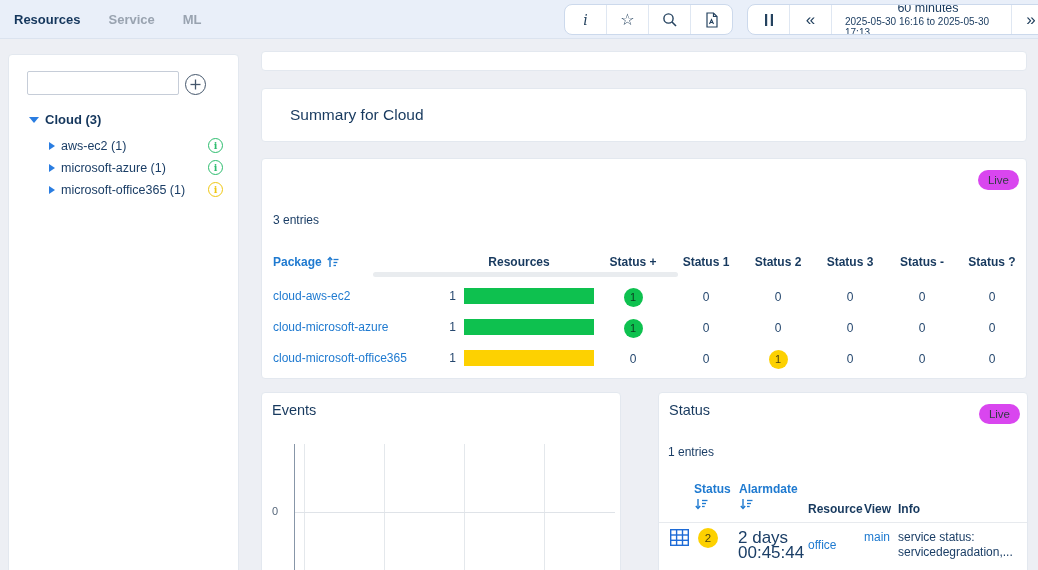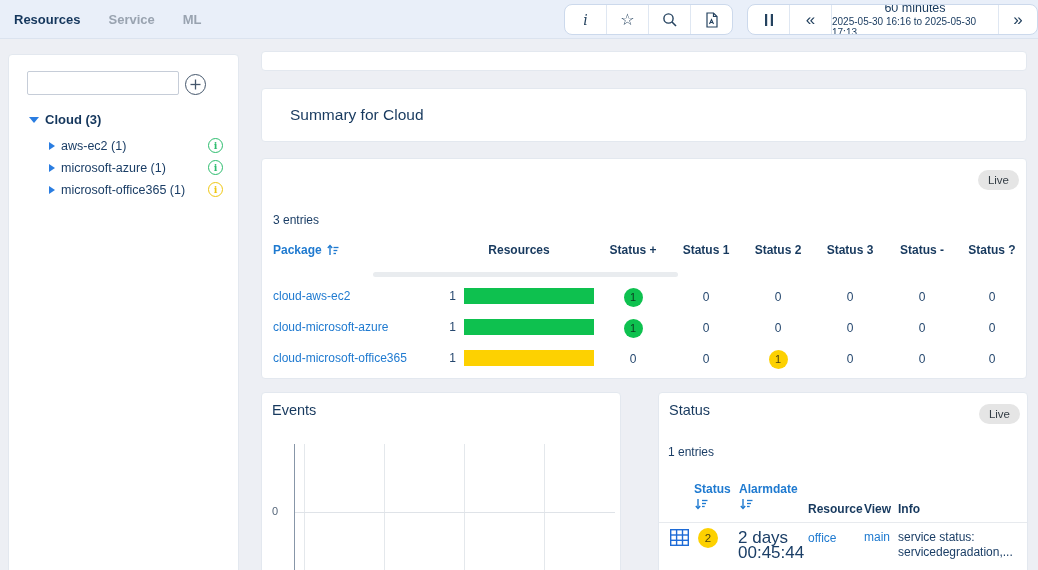--- a/index.html
+++ b/index.html
@@ -17,21 +17,21 @@
              border-radius:8px;overflow:hidden;}
   .g1{left:564px;}
   .g2{left:747px;}
   .tbtn{width:41px;height:29px;display:flex;align-items:center;justify-content:center;
         border-left:1px solid #dfe7f2;cursor:pointer;color:#24425f;}
   .tbtn:first-child{border-left:none;}
   .icon-i{font-family:"DejaVu Serif",serif;font-style:italic;font-size:14px;}
   .icon-star{font-size:16px;line-height:16px;}
   .chev{font-size:17px;line-height:17px;color:#24425f;}
   .time-btn{width:166px;height:29px;display:flex;flex-direction:column;align-items:center;
-            justify-content:center;border-left:1px solid #dfe7f2;cursor:pointer;}
+            justify-content:center;border-left:1px solid #dfe7f2;cursor:pointer;padding-left:13px;}
   .time-main{font-size:12.5px;color:#17395e;}
   .time-range{font-size:10px;color:#17395e;margin-top:1px;}
 
   
   .card{position:absolute;background:#fff;border:1px solid #e3e8ef;border-radius:4px;}
 
   
   .sidebar{left:8px;top:54px;width:229px;height:520px;}
   .search-input{position:absolute;left:18px;top:16px;width:138px;height:22px;
                 border:1px solid #c6cdd8;border-radius:2px;font-size:12px;padding:0 6px;
@@ -52,25 +52,25 @@
              font-family:"DejaVu Serif",serif;font-size:9.5px;font-weight:700;cursor:pointer;}
   .info-icon[data-status="green"]{border:1.6px solid #2dbd6e;color:#2dbd6e;}
   .info-icon[data-status="yellow"]{border:1.6px solid #efc712;color:#efc712;}
 
   
   .strip{left:261px;top:51px;width:764px;height:18px;}
   .summary-card{left:261px;top:88px;width:764px;height:52px;display:flex;align-items:center;}
   .summary-title{font-size:15.5px;color:#17395e;padding-left:28px;}
 
   .table-card{left:261px;top:158px;width:764px;height:219px;}
-  .live-badge{position:absolute;right:7px;top:11px;background:#e5e5e5;border-radius:11px;
+  .live-badge{position:absolute;right:7px;top:11px;background:#d946ef;border-radius:11px;
               padding:4px 10px;font-size:11.5px;color:#333c44;}
   .entries{position:absolute;left:11px;top:54px;font-size:12px;color:#1b3e66;}
 
-  .th{position:absolute;top:84px;font-size:12px;font-weight:700;color:#17395e;}
+  .th{position:absolute;top:96px;font-size:12px;font-weight:700;color:#17395e;}
   .th-pkg{left:11px;color:#1f7ad0;display:flex;align-items:center;gap:5px;cursor:pointer;}
   .th-res{left:197px;width:120px;text-align:center;}
   .th-c{width:72px;text-align:center;}
   .scroll-strip{position:absolute;left:111px;top:113px;width:305px;height:5px;background:#e9ecef;
                 border-radius:3px;cursor:pointer;}
   .trow{position:absolute;left:0;width:100%;height:31px;}
   .r0{top:122px;}.r1{top:153px;}.r2{top:184px;}
   .pkg-link{position:absolute;left:11px;top:8px;font-size:12px;color:#1f7ad0;cursor:pointer;}
   .res-num{position:absolute;left:150px;top:8px;width:44px;text-align:right;font-size:12px;color:#26486f;}
   .bar{position:absolute;left:202px;top:7px;width:130px;height:16px;}
@@ -105,21 +105,21 @@
   .si-alarm{left:81px;}
   .sh-resource{left:149px;top:109px;color:#17395e;}
   .sh-view{left:205px;top:109px;color:#17395e;}
   .sh-info{left:239px;top:109px;color:#17395e;}
   .sep{position:absolute;left:0;right:0;top:129px;height:1px;background:#e7eaee;}
   .grid-icon{position:absolute;left:11px;top:136px;cursor:pointer;}
   .s-badge{position:absolute;left:39px;top:135px;width:20px;height:20px;border-radius:50%;
            background:#fdd101;color:#4d4410;display:flex;align-items:center;justify-content:center;
            font-size:11.5px;}
   .alarm-val{position:absolute;left:79px;top:137px;font-size:17px;color:#1b3e66;line-height:15px;}
-  .res-link{position:absolute;left:149px;top:138px;font-size:12px;color:#1f7ad0;cursor:pointer;}
+  .res-link{position:absolute;left:149px;top:145px;font-size:12px;color:#1f7ad0;cursor:pointer;}
   .view-link{position:absolute;left:205px;top:137px;font-size:12px;color:#1f7ad0;cursor:pointer;}
   .info-val{position:absolute;left:239px;top:137px;width:124px;font-size:12px;color:#1b3e66;line-height:15px;}
 </style>
 </head>
 <body>
 
 <div class="app">
 
   <div class="topbar">
     <div class="nav">

